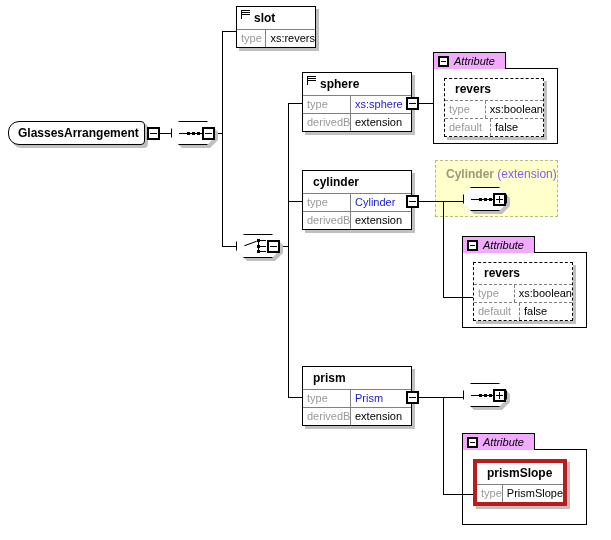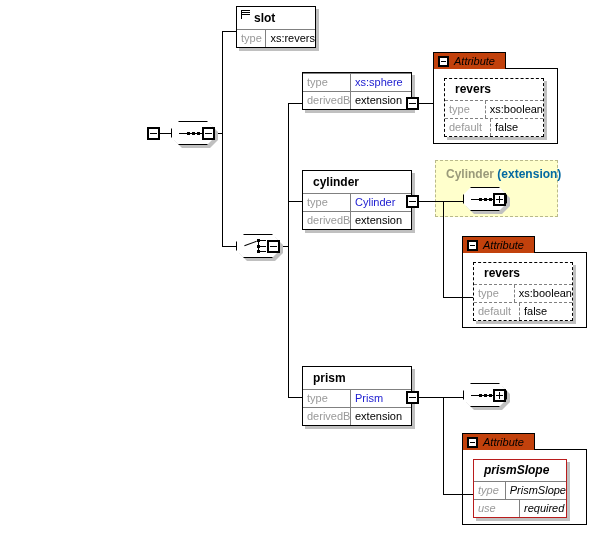--- a/index.html
+++ b/index.html
@@ -148,21 +148,21 @@
     color:#000;
   }
 
   
   .attrpanel{position:absolute;}
   .attrpanel .tab{
     position:absolute;left:0;top:0;
     height:17px;
     border:1px solid #000000;
     border-bottom:none;
-    background:#c2410c;
+    background:#f0abfc;
     box-sizing:border-box;
     padding-left:20px;
     padding-right:6px;
     font-size:11px;
     font-style:italic;
     line-height:16px;
     color:#000;
     white-space:nowrap;
     z-index:3;
   }
@@ -183,21 +183,21 @@
   }
 
   
   .abox{
     position:absolute;
     background:#ffffff;
     border:1px dashed #000000;
     box-sizing:border-box;
     box-shadow:3px 3px 0 0 #c0c0c0;
   }
-  .abox.solid{border:1px solid #b91c1c;font-style:italic;}
+  .abox.solid{border:4px solid #b91c1c;}
   .abox .namerow{
     height:21px;line-height:20px;font-size:12px;font-weight:bold;
     padding-left:10px;white-space:nowrap;box-sizing:border-box;color:#000;
   }
   .abox .proprow{
     display:flex;height:18px;box-sizing:border-box;font-size:11px;
     border-top:1px dashed #808080;
   }
   .abox.solid .proprow{border-top:1px solid #808080;}
   .abox .pk{
@@ -213,27 +213,30 @@
     background:#ffffcc;
     border:1px dashed #b9b98a;
     box-sizing:border-box;
   }
   .extgroup .ttl{
     position:absolute;left:10px;top:6px;
     font-size:12px;
     white-space:nowrap;
   }
   .extgroup .ttl b{color:#9a9a7a;font-weight:bold;}
-  .extgroup .ttl span{color:#0369a1;font-weight:bold;}
+  .extgroup .ttl span{color:#8b5cf6;font-weight:normal;}
 </style>
 </head>
 <body>
 
 <div id="canvas">
 
+  <div class="rootnode" style="left:8px; top:121px; width:137px;">
+    <span>GlassesArrangement</span>
+  </div>
   <div class="expander" style="left:147px; top:127px;"></div>
 
   <div class="line hline" style="left:160px; top:133px; width:12px;"></div>
 
   <div class="comp" style="left:171px; top:121px;">
     <div class="octshadow"></div>
     <div class="oct"></div>
     <div class="seqglyph">
       <div class="bar"></div>
         <div class="d d1"></div>
@@ -282,20 +285,29 @@
   </div>
   <div class="expander" style="left:267px; top:240px;"></div>
 
   <div class="line hline" style="left:280px; top:246px; width:9px;"></div>
   <div class="line vline" style="left:288px; top:103px; height:294px;"></div>
   <div class="line hline" style="left:288px; top:103px; width:14px;"></div>
   <div class="line hline" style="left:288px; top:201px; width:14px;"></div>
   <div class="line hline" style="left:288px; top:397px; width:14px;"></div>
 
   <div class="ebox" style="left:302px; top:72px; width:110px;">
+    <div class="namerow hasicon">
+      <span class="seqicon">
+          <i></i>
+          <i></i>
+          <i></i>
+          <i></i>
+        </span>
+      <span>sphere</span>
+    </div>
     <div class="proprow">
       <div class="pk">type</div>
       <div class="pv link">xs:sphere</div>
     </div>
     <div class="proprow">
       <div class="pk">derivedBy</div>
       <div class="pv">extension</div>
     </div>
   </div>
   <div class="expander" style="left:406px; top:97px;"></div>
@@ -420,20 +432,16 @@
     </div>
     <div class="body" style="left:0px; top:16px; width:125px; height:76px;"></div>
     <div class="abox solid" style="left:11px; top:26px; width:94px; z-index:4;">
       <div class="namerow">
         <span>prismSlope</span>
       </div>
       <div class="proprow">
         <div class="pk">type</div>
         <div class="pv">PrismSlope</div>
       </div>
-      <div class="proprow">
-        <div class="pk">use</div>
-        <div class="pv">required</div>
-      </div>
     </div>
   </div>
 
 </div>
 
 </body></html>

